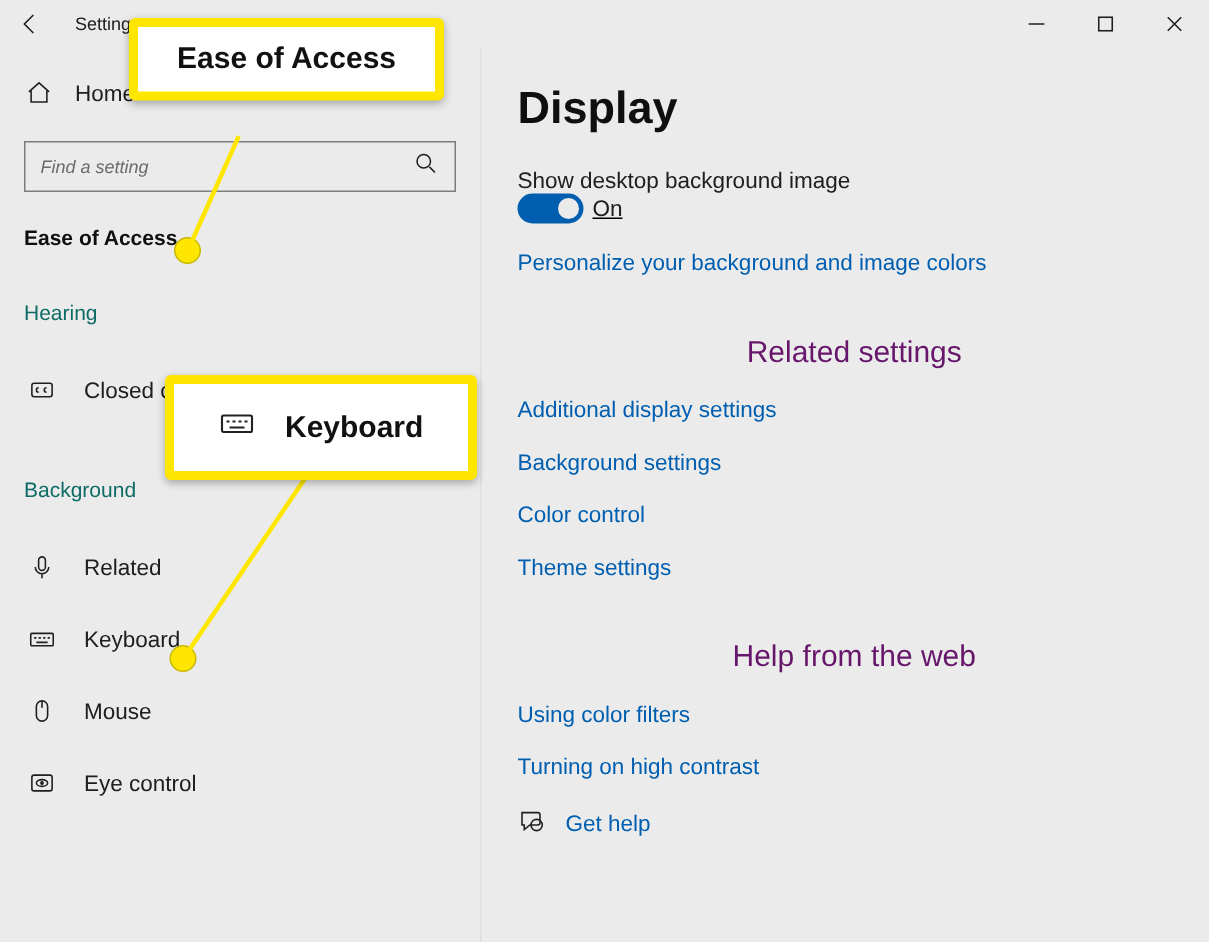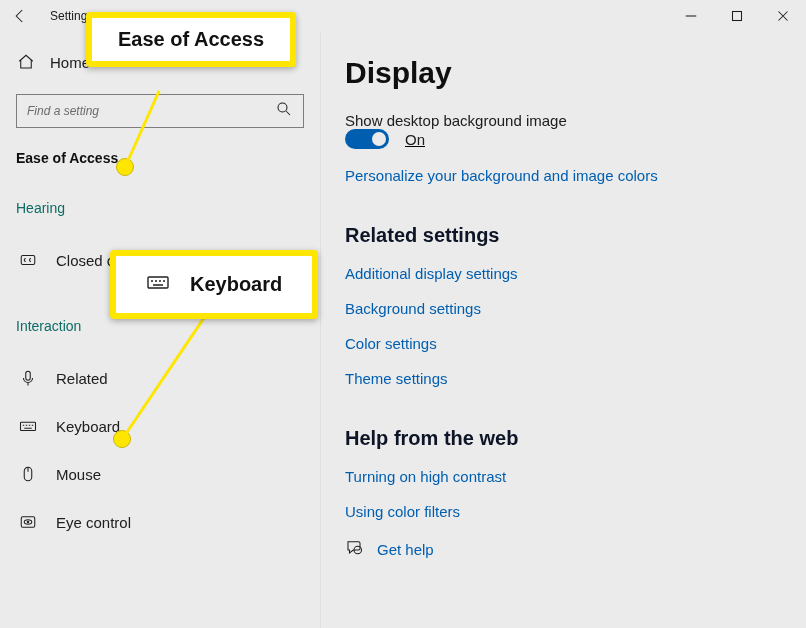--- a/index.html
+++ b/index.html
@@ -17,26 +17,26 @@
   .home-row span.lbl { font-size:15px; color:#222; }
   .searchbox { display:flex; align-items:center; border:1px solid #888; height:34px; padding:0 10px; margin-bottom:22px; justify-content:space-between; }
   .searchbox input { border:none; outline:none; background:transparent; font-size:12px; width: 240px; font-style:italic; color:#555; }
   .section-header { font-size:14px; font-weight:600; color:#111; margin-bottom: 34px; }
   .group-label { font-size:14px; color:#0f766e; margin: 34px 0 20px 0; }
   .nav-item { display:flex; align-items:center; gap:18px; height:48px; font-size:15px; color:#222; padding-left:2px; }
   .nav-icon { width:20px; height:20px; display:flex; align-items:center; justify-content:center; }
   .main { flex:1; padding: 24px 12px 0 24px; border-left: 1px solid rgba(0,0,0,0.05); overflow:hidden; }
   .page-title { font-size:30px; font-weight:600; color:#111; margin-bottom: 22px; }
   .setting-label { font-size:15px; color:#222; margin-bottom:0; }
-  .toggle-row { display:flex; align-items:center; gap:16px; margin-bottom:18px;text-decoration:underline; }
+  .toggle-row { display:flex; align-items:center; gap:6px; margin-bottom:18px;text-decoration:underline; }
   .toggle { width:44px; height:20px; border-radius:10px; background:#0067c0; position:relative; }
   .toggle::after { content:""; position:absolute; right:3px; top:3px; width:14px; height:14px; border-radius:50%; background:#fff; }
   .toggle-text { font-size:15px; color:#222; }
   .link { font-size:15px; color:#0067c0; display:block; margin-bottom:18px; cursor:pointer; }
-  .subhead { font-size:20px; font-weight:700; color:#0f172a; margin: 40px 0 18px 0; }
+  .subhead { font-size:20px; font-weight:400; color:#701a75; margin: 40px 0 18px 0; text-align: center; }
   .gethelp-row { display:flex; align-items:center; gap:14px; }
   .gethelp-row .lnk { color:#0067c0; font-size:15px; }
   
   .callout { position:absolute; background:#fff; border:6px solid #ffe600; border-radius:4px; padding:10px 26px; display:flex; align-items:center; gap:20px; font-size:20px; font-weight:600; color:#111; box-shadow: 0 2px 6px rgba(0,0,0,0.3); }
   .callout.small-pad { padding:14px 30px; }
   .dot { position:absolute; width:18px; height:18px; border-radius:50%; background:#ffe600; border:1px solid #c9b800; }
   .line { position:absolute; background:#ffe600; height:3px; transform-origin: left center; }
   svg.ic { width:18px; height:18px; stroke:#222; stroke-width:1.4; fill:none; }
 </style>
 </head>
@@ -93,21 +93,21 @@
     <div class="nav-item">
       <span class="nav-icon">
           <svg class="ic" viewBox="0 0 24 24">
             <rect x="3" y="6" width="18" height="12" rx="2"></rect>
             <path d="M9 10a2 2 0 1 0 0 4 M16 10a2 2 0 1 0 0 4"></path>
           </svg>
         </span>
       <span>Closed captions</span>
     </div>
 
-    <div class="group-label">Interaction</div>
+    <div class="group-label">Background</div>
     <div class="nav-item">
       <span class="nav-icon">
           <svg class="ic" viewBox="0 0 24 24">
             <rect x="9" y="3" width="6" height="12" rx="3"></rect>
             <path d="M6 12a6 6 0 0 0 12 0 M12 18 V22"></path>
           </svg>
         </span>
       <span>Related</span>
     </div>
     <div class="nav-item">
@@ -145,26 +145,26 @@
     <div class="setting-label">Show desktop background image</div>
     <div class="toggle-row">
       <div class="toggle"></div>
       <div class="toggle-text">On</div>
     </div>
     <a class="link">Personalize your background and image colors</a>
 
     <div class="subhead">Related settings</div>
     <a class="link">Additional display settings</a>
     <a class="link">Background settings</a>
-    <a class="link">Color settings</a>
+    <a class="link">Color control</a>
     <a class="link">Theme settings</a>
 
     <div class="subhead">Help from the web</div>
+    <a class="link">Using color filters</a>
     <a class="link">Turning on high contrast</a>
-    <a class="link">Using color filters</a>
 
     <div class="gethelp-row">
       <span><svg class="ic" viewBox="0 0 24 24">
             <path d="M4 5h14a2 2 0 0 1 2 2v7a2 2 0 0 1-2 2H11l-5 4v-4H4z"></path>
             <circle cx="17" cy="16" r="5"></circle>
           </svg></span>
       <span class="lnk">Get help</span>
     </div>
   </div>
 </div>

